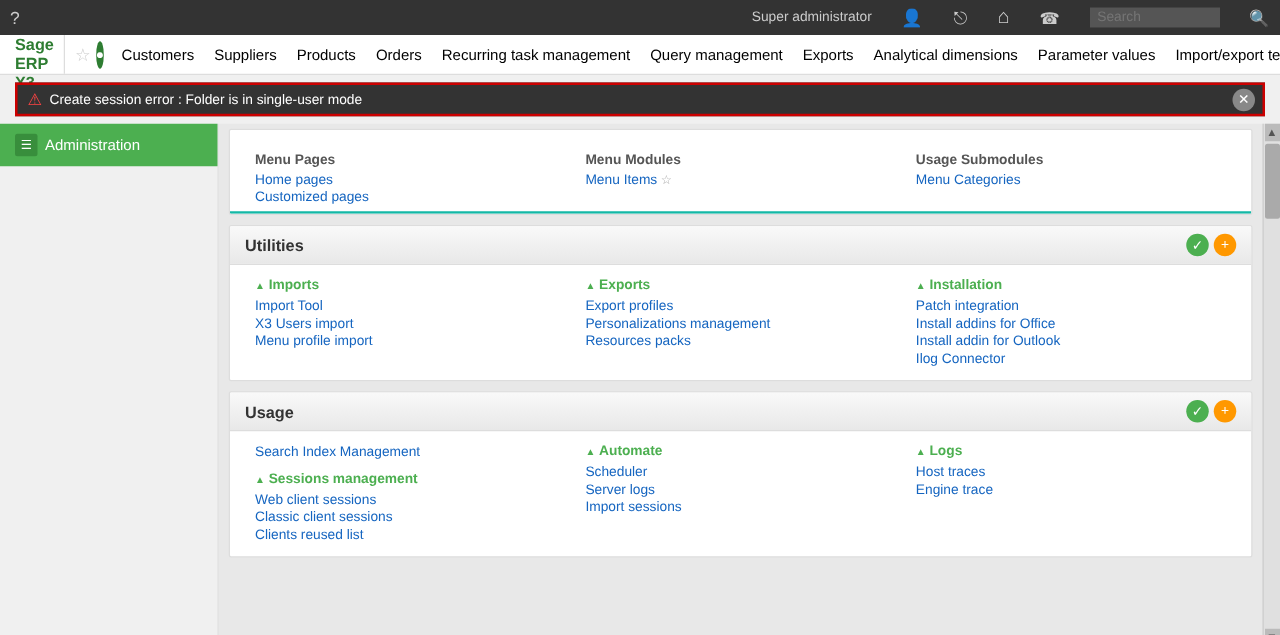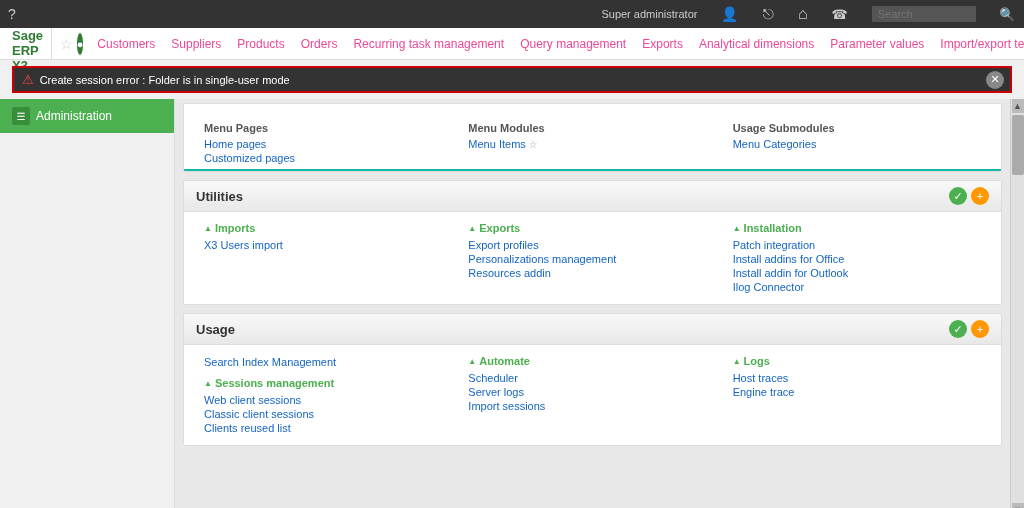--- a/index.html
+++ b/index.html
@@ -46,21 +46,21 @@
     .nav-star { color: #ccc; padding: 0 4px; cursor: pointer; font-size: 14px; }
     .nav-circle-icon {
       width: 22px; height: 22px; border-radius: 50%;
       background: #2e7d32; display: flex; align-items: center;
       justify-content: center; color: #fff; font-size: 11px;
       margin-right: 6px; cursor: pointer;
     }
     .nav-menu { display: flex; align-items: center; height: 100%; }
     .nav-item {
       padding: 0 8px; height: 100%; display: flex; align-items: center;
-      font-size: 12px; color: #ec4899; cursor: pointer; white-space: nowrap;
+      font-size: 12px; color: #000000; cursor: pointer; white-space: nowrap;
     }
 
     
     .alert-bar {
       background: #333;
       border: 2px solid #cc0000;
       margin: 4px 8px;
       padding: 4px 8px;
       display: flex;
       align-items: center;
@@ -251,27 +251,29 @@
       <div class="section-header">
         <span class="section-title">Utilities</span>
         <div class="section-actions">
           <div class="section-btn green">✓</div>
           <div class="section-btn orange">+</div>
         </div>
       </div>
       <div class="section-body">
         <div class="col-section">
           <div class="col-title">Imports</div>
+          <a class="col-link">Import Tool</a>
           <a class="col-link">X3 Users import</a>
+          <a class="col-link">Menu profile import</a>
         </div>
         <div class="col-section">
           <div class="col-title">Exports</div>
           <a class="col-link">Export profiles</a>
           <a class="col-link">Personalizations management</a>
-          <a class="col-link">Resources addin</a>
+          <a class="col-link">Resources packs</a>
         </div>
         <div class="col-section">
           <div class="col-title">Installation</div>
           <a class="col-link">Patch integration</a>
           <a class="col-link">Install addins for Office</a>
           <a class="col-link">Install addin for Outlook</a>
           <a class="col-link">Ilog Connector</a>
         </div>
       </div>
     </div>

